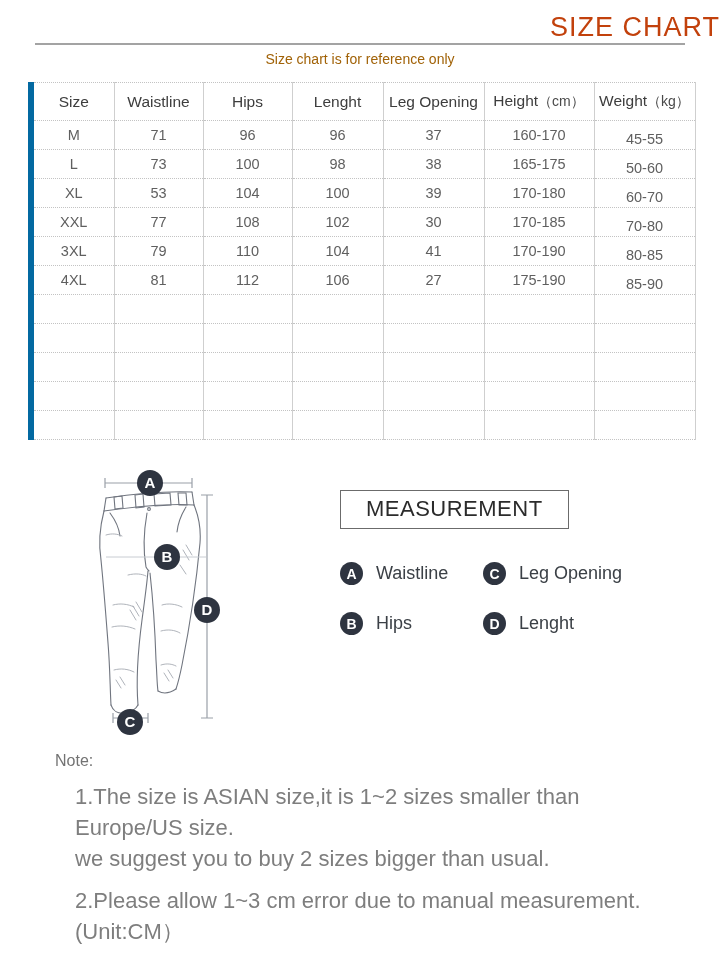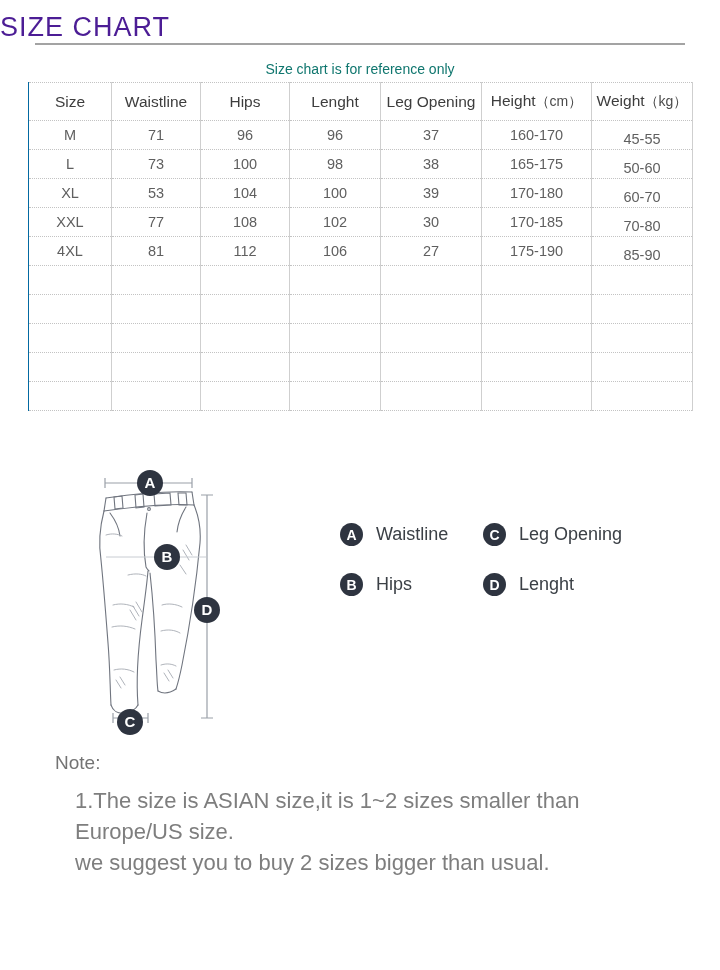--- a/index.html
+++ b/index.html
@@ -4,31 +4,31 @@
 <style>
   * { margin:0; padding:0; box-sizing:border-box; }
   body { background:#ffffff; }
   .page {
     position:relative; width:720px; height:970px; background:#ffffff;
     font-family:"Liberation Sans", sans-serif; overflow:hidden;
   }
 
   
   .page-title {
-    margin-top:12px; text-align:left; font-size:27px; font-weight:400;
-    letter-spacing:1px; color:#4c1d95; line-height:30px;
+    margin-top:12px; text-align:right; font-size:27px; font-weight:400;
+    letter-spacing:1px; color:#c2410c; line-height:30px;
   }
   .title-rule { margin:1px 35px 0; border:none; border-top:2px solid #a3a3a3; }
-  .page-subtitle { margin-top:16px; text-align:center; font-size:14px; color:#0f766e; }
+  .page-subtitle { margin-top:6px; text-align:center; font-size:14px; color:#a16207; }
 
   
   table.size-table {
     position:absolute; top:82px; left:28px; width:664px;
     border-collapse:collapse; table-layout:fixed;
-    border-left:1px solid #0369a1; border-top:1px dotted #c3c3c3;
+    border-left:6px solid #0369a1; border-top:1px dotted #c3c3c3;
   }
   .size-table col.c1{width:83px}.size-table col.c2{width:89px}.size-table col.c3{width:89px}
   .size-table col.c4{width:91px}.size-table col.c5{width:101px}.size-table col.c6{width:110px}
   .size-table col.c7{width:101px}
   .size-table th, .size-table td {
     border-right:1px solid #cfcfcf; border-bottom:1px dotted #c3c3c3;
     text-align:center; vertical-align:middle;
   }
   .size-table th { height:38px; font-weight:400; font-size:15.5px; color:#3d3d3d; }
   .size-table th .unit { font-size:14px; color:#4a4a4a; }
@@ -52,21 +52,21 @@
   .legend-item { display:flex; align-items:center; gap:13px; }
   .badge {
     width:23px; height:23px; border-radius:50%; background:#2e3440; color:#ffffff;
     font-size:14px; font-weight:bold; display:flex; align-items:center; justify-content:center;
     flex:0 0 auto;
   }
   .legend-label { font-size:18px; color:#3b4046; }
 
   
   .notes { position:absolute; top:752px; left:55px; width:635px; }
-  .notes-heading { font-size:19px; color:#737373; font-weight:400; }
+  .notes-heading { font-size:16px; color:#737373; font-weight:400; }
   .note-item {
     margin:12px 0 0 20px; font-size:22px; color:#7e7e7e; line-height:1.4;
     white-space:pre-line;
   }
 </style>
 </head>
 <body>
 
 <div class="page">
 
@@ -128,20 +128,29 @@
         <tr>
           <td>XXL</td>
           <td>77</td>
           <td>108</td>
           <td>102</td>
           <td>30</td>
           <td>170-185</td>
           <td>70-80</td>
         </tr>
         <tr>
+          <td>3XL</td>
+          <td>79</td>
+          <td>110</td>
+          <td>104</td>
+          <td>41</td>
+          <td>170-190</td>
+          <td>80-85</td>
+        </tr>
+        <tr>
           <td>4XL</td>
           <td>81</td>
           <td>112</td>
           <td>106</td>
           <td>27</td>
           <td>175-190</td>
           <td>85-90</td>
         </tr>
         <tr class="empty">
           <td></td>
@@ -257,20 +266,21 @@
         <circle cx="109" cy="102" r="13" fill="#2e3440"></circle>
         <text x="109" y="107" fill="#ffffff">B</text>
         <circle cx="72" cy="267" r="13" fill="#2e3440"></circle>
         <text x="72" y="272" fill="#ffffff">C</text>
         <circle cx="149" cy="155" r="13" fill="#2e3440"></circle>
         <text x="149" y="160" fill="#ffffff">D</text>
       </g>
     </svg>
 
     <div class="measure-panel">
+      <div class="measure-box">MEASUREMENT</div>
       <div class="legend">
           <div class="legend-item">
             <span class="badge">A</span>
             <span class="legend-label">Waistline</span>
           </div>
           <div class="legend-item">
             <span class="badge">C</span>
             <span class="legend-label">Leg Opening</span>
           </div>
           <div class="legend-item">
@@ -282,15 +292,16 @@
             <span class="legend-label">Lenght</span>
           </div>
         </div>
     </div>
   </div>
 
   <div class="notes">
     <div class="notes-heading">Note:</div>
     <div class="note-item">1.The size is ASIAN size,it is 1~2 sizes smaller than Europe/US size.
 we suggest you to buy 2 sizes bigger than usual.</div>
+    <div class="note-item">2.Please allow 1~3 cm error due to manual measurement.(Unit:CM）</div>
   </div>
 
 </div>
 
 </body></html>

